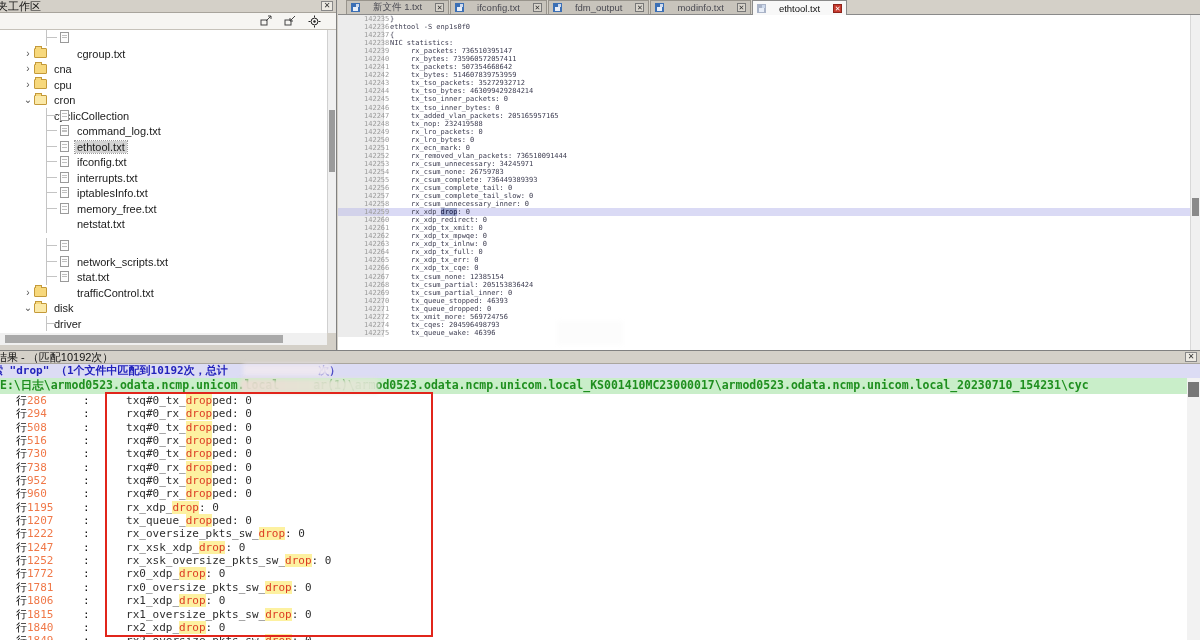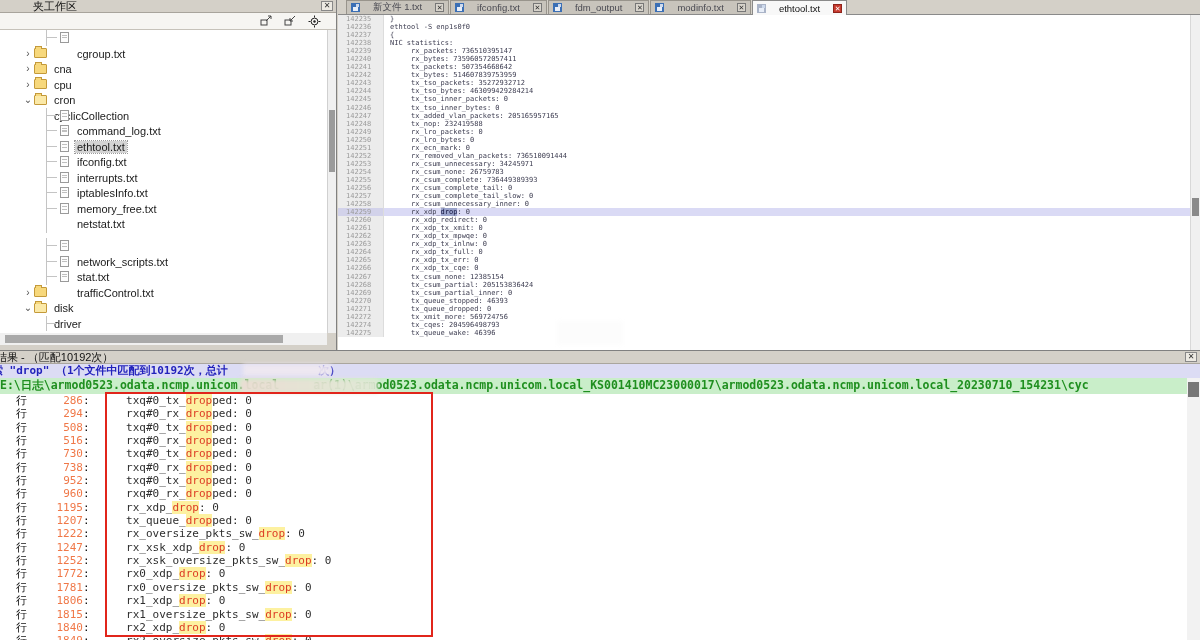--- a/index.html
+++ b/index.html
@@ -1,21 +1,21 @@
 <!DOCTYPE html>
 <html><head>
 <meta charset="utf-8">
 <style>
   * { box-sizing: border-box; margin: 0; padding: 0; }
   html,body { width:1200px; height:640px; overflow:hidden; }
   body { position:relative; background:#d4d0c8; font-family:"Liberation Sans",sans-serif; color:#222; }
 
   
   #sidebar { position:absolute; left:0; top:0; width:337px; height:350px; background:#d4d0c8; border-right:1px solid #808080; }
-  .side-titlebar { height:13px; background:#d4d0c8; border-bottom:1px solid #a8a49c; font-size:11px; line-height:12px; color:#111; position:relative; overflow:hidden;padding-left:36px; }
+  .side-titlebar { height:13px; background:#d4d0c8; border-bottom:1px solid #a8a49c; font-size:11px; line-height:12px; color:#111; position:relative; overflow:hidden; }
   .side-title { margin-left:-3px; white-space:nowrap; }
   .tiny-close { position:absolute; right:3px; top:1px; width:12px; height:10px; border:1px solid #888; background:#ece9e2; font-size:8px; line-height:8px; text-align:center; color:#333; cursor:default; }
   .side-toolbar { height:17px; background:#f6f5f2; border-bottom:1px solid #c6c2ba; display:flex; justify-content:flex-end; align-items:center; gap:10px; padding-right:14px; }
   .tb-icon { width:14px; height:12px; display:inline-block; }
   .tb-icon svg { display:block; }
   #tree { position:absolute; left:0; top:30px; right:9px; bottom:17px; background:#fff; overflow:hidden; }
   .tree-row { display:flex; align-items:center; height:15.5px; font-size:11px; color:#1a1a1a; white-space:nowrap; cursor:default; }
   .tree-row .arrow { width:12px; margin-left:22px; font-size:10px; color:#555; text-align:center; }
   .tree-row .tick { width:14px; height:15.5px; margin-left:46px; border-left:1px solid #c4c4c4; position:relative; }
   .tree-row .tick::after { content:""; position:absolute; top:7px; left:0; width:10px; border-top:1px solid #c4c4c4; }
@@ -43,39 +43,39 @@
   .floppy { width:9px; height:9px; background:#3b6fb5; position:relative; flex:none; }
   .floppy::before { content:""; position:absolute; left:2px; bottom:1px; width:5px; height:4px; background:#e8eef8; }
   .floppy::after { content:""; position:absolute; right:1px; top:1px; width:3px; height:3px; background:#cdd9ec; }
   .tab.active .floppy { background:#aab4c8; }
   .tab-close { width:9px; height:9px; border:1px solid #777; background:#d8d4cc; color:#333; font-size:7px; line-height:7px; text-align:center; flex:none; }
   .tab.active .tab-close { background:#c73a2e; border-color:#8e241c; color:#fff; }
 
   #editor-body { position:absolute; left:0; top:15px; right:0; bottom:0; background:#fff; overflow:hidden; }
   #code-scroll { position:absolute; left:0; top:0; right:10px; bottom:0; overflow:hidden; }
   .code-row { display:flex; height:8.05px; line-height:8px; font-family:"DejaVu Sans Mono",monospace; font-size:7px; }
-  .code-row .gno { width:46px; flex:none; background:#ececec; color:#9a9a9a; padding-left:8px; border-right:1px solid #dcdcdc; }
+  .code-row .gno { width:46px; flex:none; background:#ececec; color:#9a9a9a; padding-left:26px; border-right:1px solid #dcdcdc; }
   .code-row .ctext { white-space:pre; color:#3c3c50; padding-left:6px; flex:1; }
   .code-row.active { background:#dadaf5;align-items:center; }
   .code-row.active .gno { background:#d2d2ea; }
   .code-row.active .hlword { background:#9aa3cc; color:#10103c; }
   #editor-vscroll { position:absolute; right:0; top:0; width:10px; bottom:0; background:#f0f0f0; border-left:1px solid #d8d8d8; }
   #editor-vscroll .thumb { position:absolute; left:1px; right:1px; top:183px; height:18px; background:#8a8a8a; }
 
   
   #results { position:absolute; left:0; top:350px; right:0; bottom:0; background:#fff; border-top:1px solid #808080; }
   .res-header { height:13px; background:#d4d0c8; border-bottom:1px solid #aaa69e; font-size:11px; line-height:12px; color:#111; position:relative; overflow:hidden; }
   .res-header-text { margin-left:-4px; white-space:nowrap; }
   .res-summary { height:14px; background:#dcdcf4; font-family:"DejaVu Sans Mono",monospace; font-weight:bold; font-size:11px; line-height:14px; color:#2222bb; white-space:nowrap; overflow:hidden; position:relative; }
   .res-summary span { margin-left:-4px; }
   .res-path { height:16px; background:#c9eec9; font-family:"DejaVu Sans Mono",monospace; font-weight:bold; font-size:11.5px; line-height:15px; color:#1f8f1f; white-space:nowrap; overflow:hidden; }
   #result-rows { position:absolute; left:0; top:43px; right:13px; bottom:0; overflow:hidden; }
   .result-row { display:flex; align-items:baseline; height:13.35px; font-family:"DejaVu Sans Mono",monospace; font-size:11px; line-height:13px; white-space:pre; cursor:default; }
   .result-row .rl { margin-left:16px; color:#111; font-family:"Liberation Sans",sans-serif; font-size:11px; }
-  .result-row .rno { width:56px; text-align:right; color:#f07848; }
+  .result-row .rno { width:56px; text-align:left; color:#f07848; }
   .result-row .rcolon { color:#111; }
   .result-row .rtext { margin-left:10px; color:#2e2e2e; }
   .result-row .hl { background:#fdf1a0; color:#dd3c24; }
   #res-vscroll { position:absolute; right:0; top:27px; bottom:0; width:13px; background:#f2f2f2; }
   #res-vscroll .thumb { position:absolute; left:1px; right:1px; top:4px; height:15px; background:#777; }
 
   
   #red-box { position:absolute; left:105px; top:392px; width:328px; height:245px; border:2px solid #e1251b; z-index:6; pointer-events:none; }
   .redact { position:absolute; z-index:5; filter:blur(2px); pointer-events:none; }
   #redact-editor { left:557px; top:321px; width:66px; height:24px; background:rgba(252,252,252,.92); }

